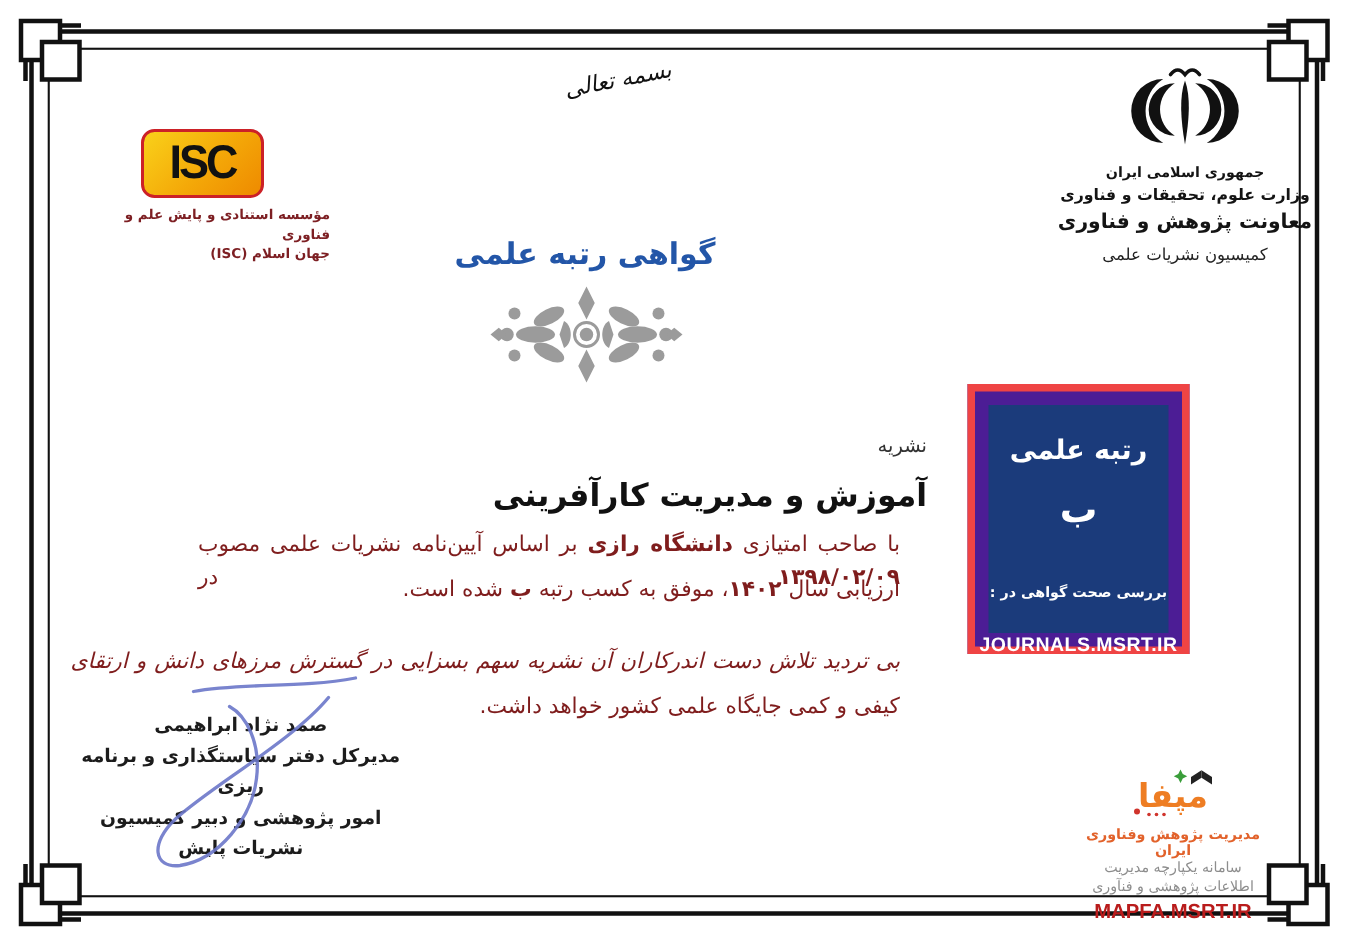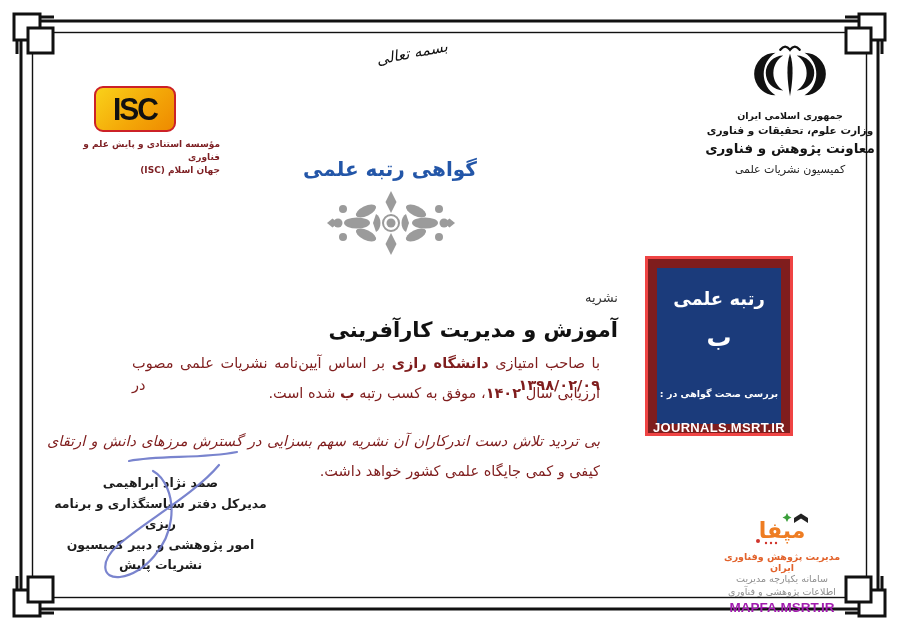--- a/index.html
+++ b/index.html
@@ -41,40 +41,40 @@
   .body-block .label{position:absolute;top:0;right:0;font-size:13px;color:#333;}
   .body-block .journal{position:absolute;top:28px;right:0;font-size:21px;font-weight:bold;color:#111;}
   .body-line{position:absolute;right:18px;font-size:14.5px;line-height:22px;color:#7f1d1d;white-space:nowrap;}
   .jline{white-space:normal;text-align:justify;text-align-last:justify;}
   .p1l1{top:62px;width:468px;}
   .p1l2{top:92px;}
   .p2l1{top:140px;width:553px;font-style:italic;}
   .p2l2{top:170px;}
 
   
-  .rank-outer{left:645px;top:256px;width:148px;height:180px;border:3px solid #ef4444;
-              background:#7f1d1d;box-sizing:border-box;padding:9px;z-index:2;}
+  .rank-outer{left:645px;top:256px;width:148px;height:180px;border:5px solid #ef4444;
+              background:#4c1d95;box-sizing:border-box;padding:9px;z-index:2;}
   .rank-inner{width:100%;height:100%;background:#1b3b7b;color:#fff;display:flex;
               flex-direction:column;align-items:center;direction:rtl;}
   .rank-heading{margin-top:20px;font-size:18px;font-weight:bold;}
   .rank-grade{margin-top:14px;font-size:25px;font-weight:bold;}
   .rank-verify{margin-top:36px;font-size:9.5px;font-weight:bold;}
   .rank-url{margin-top:21px;font-size:13px;font-weight:bold;letter-spacing:.3px;
             font-family:"Liberation Sans",sans-serif;}
 
   
   .sig-block{left:48px;top:473px;width:225px;text-align:center;direction:rtl;font-size:12.5px;
              font-weight:bold;line-height:20.5px;color:#1c1c1c;z-index:2;}
   .sig-svg{left:45px;top:438px;z-index:3;}
 
   
   .mapfa{left:712px;top:510px;width:140px;text-align:center;z-index:2;direction:rtl;}
   .mapfa .m1{font-size:9.5px;font-weight:bold;color:#e2622b;margin-top:1px;}
   .mapfa .m2,.mapfa .m3{font-size:9.5px;color:#8d8d8d;line-height:12.5px;}
-  .mapfa .murl{font-size:13.5px;font-weight:bold;color:#a21caf;margin-top:2px;direction:ltr;
+  .mapfa .murl{font-size:13.5px;font-weight:bold;color:#b91c1c;margin-top:2px;direction:ltr;
                font-family:"Liberation Sans",sans-serif;text-align:center;}
 </style>
 </head>
 <body>
 
 <div class="page">
 
   <svg class="frame-svg" width="899" height="630" viewBox="0 0 899 630">
     <rect x="21" y="21" width="857" height="588" fill="none" stroke="#111" stroke-width="3"></rect>
     <rect x="32.5" y="32.5" width="834" height="565" fill="none" stroke="#111" stroke-width="1.4"></rect>

